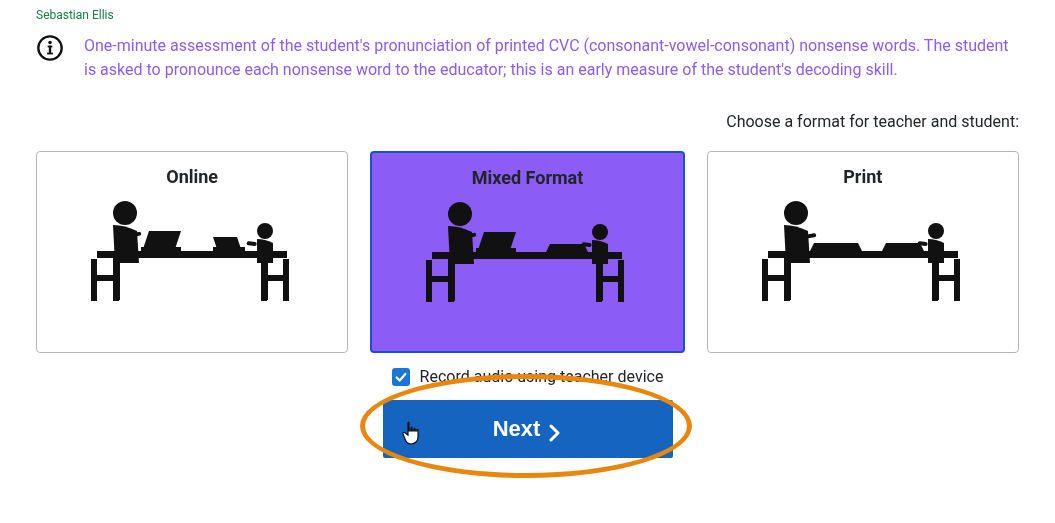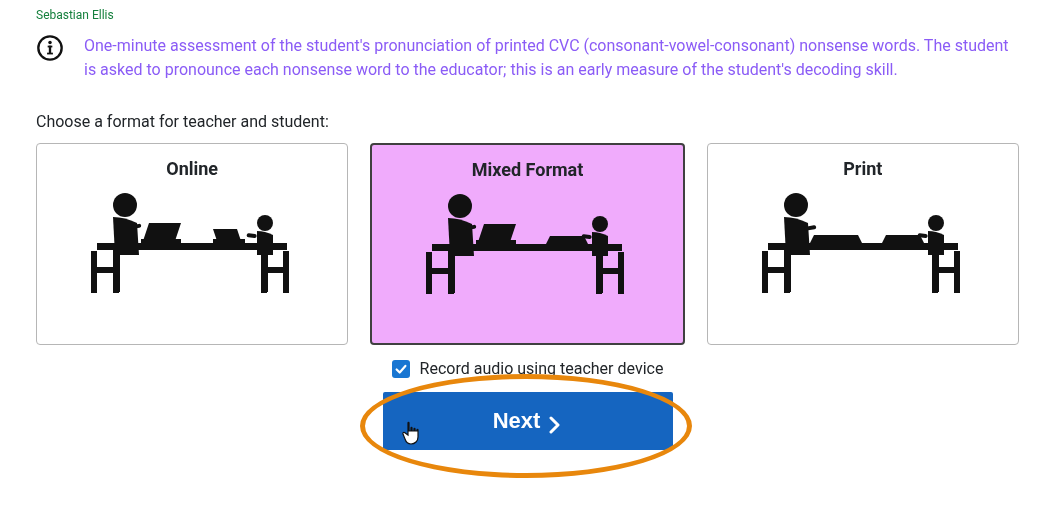--- a/index.html
+++ b/index.html
@@ -42,41 +42,42 @@
     height: 28px;
     display: block;
   }
   .info-text {
     font-size: 16px;
     line-height: 1.5;
     color: #8b5cf6;
   }
   .choose-label {
     font-size: 16px;
-    margin-bottom: 12px;
+    margin-bottom: 20px;
+    text-align: right;
   }
   .format-row {
     display: flex;
     gap: 22px;
   }
   .format-card {
     flex: 1 1 0;
     border: 1px solid #b6b6b6;
     border-radius: 4px;
     padding: 14px 10px 10px 10px;
     text-align: center;
     background: #fff;
     cursor: pointer;
     box-sizing: border-box;
     height: 202px;
     position: relative;
   }
   .format-card.selected {
-    border: 2px solid #404040;
-    background: #f0abfc;
+    border: 2px solid #1d4ed8;
+    background: #8b5cf6;
   }
   .format-title {
     font-size: 18px;
     font-weight: 700;
     margin-bottom: 6px;
   }
   .format-illus {
     display: flex;
     justify-content: center;
   }

